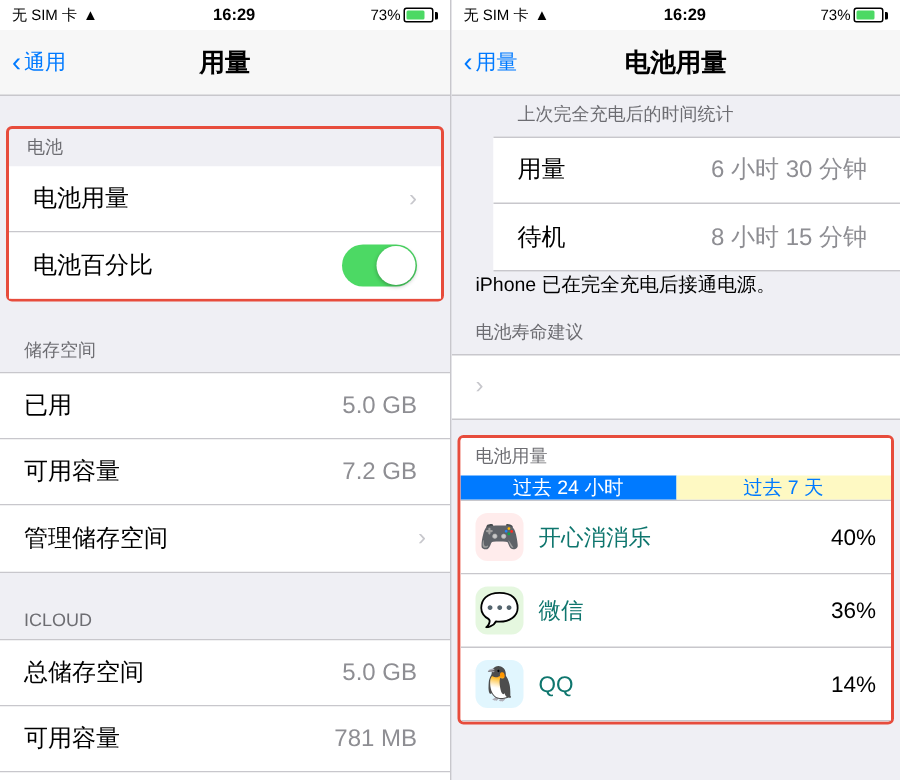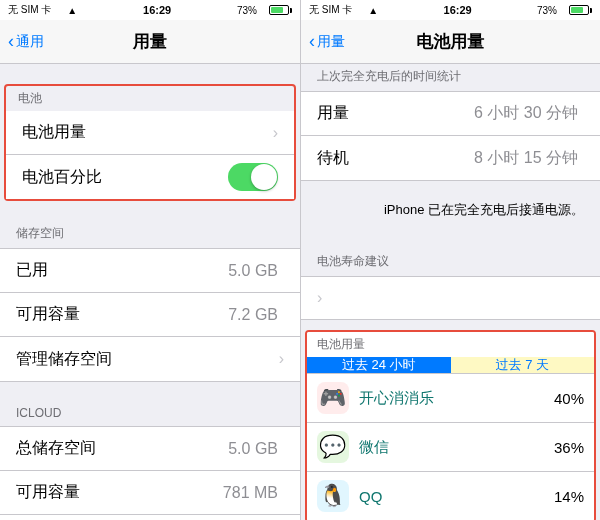--- a/index.html
+++ b/index.html
@@ -29,23 +29,23 @@
     .status-bar {
       height: 20px;
       background: #fff;
       display: flex;
       align-items: center;
       justify-content: space-between;
       padding: 0 8px;
       font-size: 10px;
       color: #000;
     }
-    .status-left { display: flex; align-items: center; gap: 16px; }
+    .status-left { display: flex; align-items: center; gap: 4px; }
     .status-center { font-size: 11px; font-weight: 600; }
-    .status-right { display: flex; align-items: center; gap: 12px; font-size: 10px; }
+    .status-right { display: flex; align-items: center; gap: 2px; font-size: 10px; }
 
     .battery-icon {
       display: inline-flex;
       align-items: center;
       position: relative;
     }
     .battery-body {
       width: 20px;
       height: 10px;
       border: 1.5px solid #000;
@@ -176,22 +176,21 @@
       font-size: 12px;
       color: #6d6d72;
       padding: 4px 12px 4px;
     }
     .red-outline .section-list {
       border: none;
     }
     .info-note {
       font-size: 13px;
       color: #000;
-      padding: 20px 16px;
-      text-align: right;
+      padding: 0 16px;
     }
     .advice-item {
       display: flex;
       align-items: center;
       padding: 0 16px;
       height: 44px;
       border-top: 1px solid #c8c7cc;
       border-bottom: 1px solid #c8c7cc;
       background: #fff;
     }
@@ -377,21 +376,21 @@
   <div class="nav-bar">
     <div class="nav-back">
       <span class="nav-back-arrow">‹</span>
       <span>用量</span>
     </div>
     <div class="nav-title">电池用量</div>
   </div>
 
   <div class="content">
 
-    <div class="section" style="margin-top:0;">
+    <div class="section" style="margin-top:0;margin-left:28px;">
       <div class="section-header">上次完全充电后的时间统计</div>
       <div class="section-list">
         <div class="list-item">
           <span class="list-item-label">用量</span>
           <span class="list-item-value">6 小时 30 分钟</span>
         </div>
         <div class="list-item">
           <span class="list-item-label">待机</span>
           <span class="list-item-value">8 小时 15 分钟</span>
         </div>

